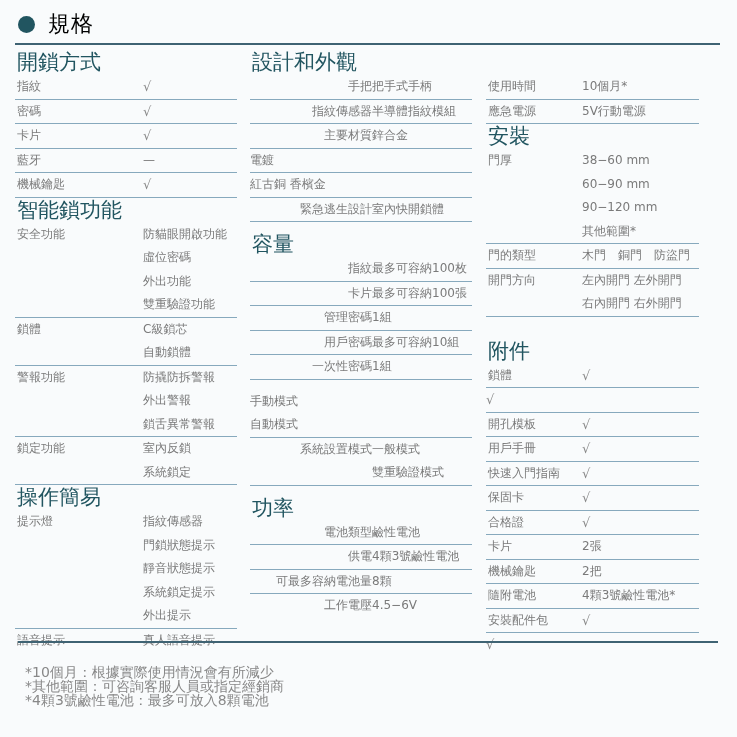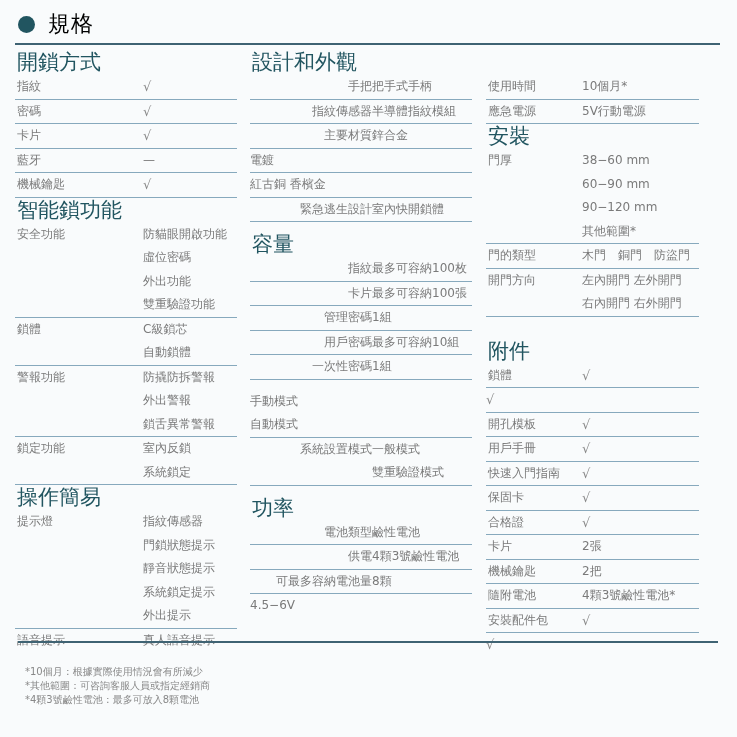--- a/index.html
+++ b/index.html
@@ -19,21 +19,21 @@
   .row.nb { border-bottom: none; }
   .row .k { flex: 0 0 auto; padding-left: 2px; }
   .row .v { display: flex; flex-direction: column; }
   .row .v span { height: 23.5px; line-height: 23.5px; white-space: nowrap; }
   .row .k span { display: block; height: 23.5px; line-height: 23.5px; white-space: nowrap; }
   .col1 .k { width: 128px; }
   .col2 .k { width: 122px; text-align: right; }
   .col3 .k { width: 96px; }
   .check { color: #888; font-size: 13px; }
   .spacer { height: 10px; }
-  .footnotes { position: absolute; left: 25px; top: 665px; font-size: 10px; color: #888; line-height: 14px; }
+  .footnotes { position: absolute; left: 25px; top: 665px; font-size: 14px; color: #888; line-height: 14px; }
 </style>
 </head>
 <body>
 
 <div class="title">
   <span class="dot"></span>
   <span class="txt">規格</span>
 </div>
 <div class="top-rule"></div>
 
@@ -277,20 +277,23 @@
       </div>
       <div class="row">
         <div class="k">
           <span>可最多容納電池量</span>
         </div>
         <div class="v">
           <span class="">8顆</span>
         </div>
       </div>
       <div class="row nb">
+        <div class="k">
+          <span>工作電壓</span>
+        </div>
         <div class="v">
           <span class="">4.5−6V</span>
         </div>
       </div>
     </div>
 </div>
 
 <div class="col col3" style="top:75px;">
   <div class="section">
       <div class="row">

